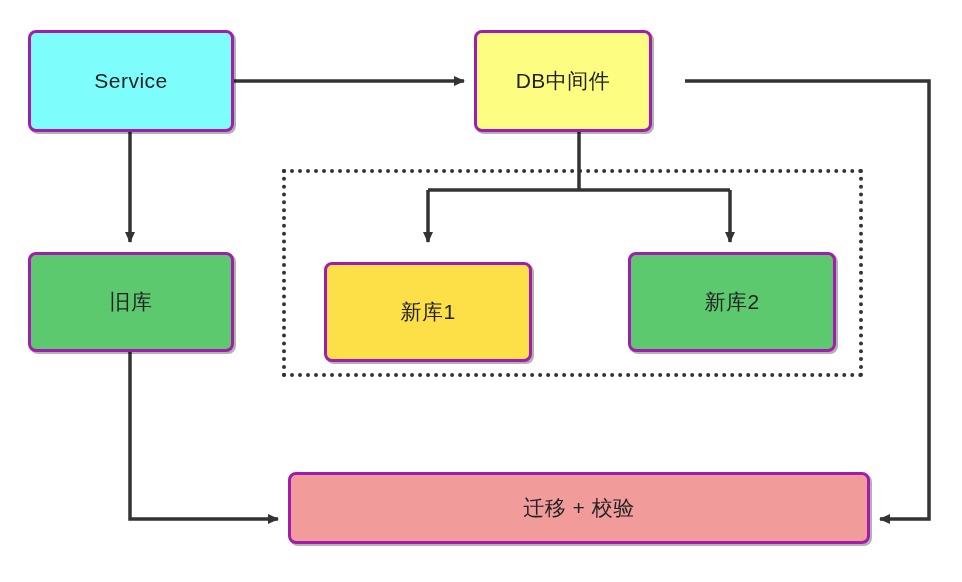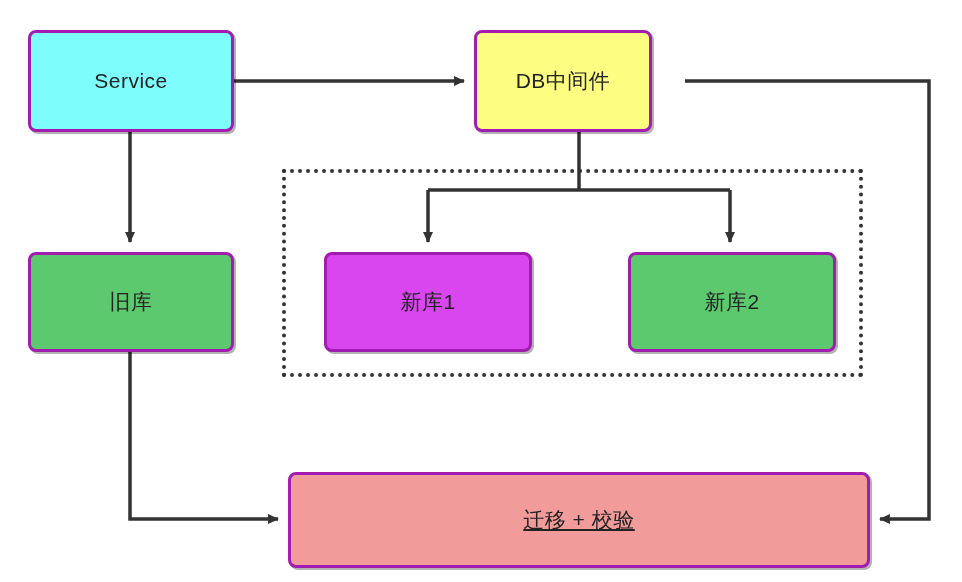--- a/index.html
+++ b/index.html
@@ -47,34 +47,33 @@
     left: 474px; top: 30px;
     width: 178px; height: 102px;
     background: #fdfd82;
   }
   .node-olddb {
     left: 28px;  top: 252px;
     width: 206px; height: 100px;
     background: #5cc96e;
   }
   .node-newdb1 {
-    left: 324px; top: 252px;
+    left: 324px; top: 262px;
     width: 208px; height: 100px;
-    background: #d946ef;
+    background: #fde047;
   }
   .node-newdb2 {
     left: 628px; top: 252px;
     width: 208px; height: 100px;
     background: #5cc96e;
   }
   .node-migrate {
     left: 288px; top: 472px;
-    width: 582px; height: 96px;
+    width: 582px; height: 72px;
     background: #f29b9b;
-    text-decoration: underline;
   }
   .group-box {
     position: absolute;
     left: 282px;  top: 169px;
     width: 581px; height: 208px;
     box-sizing: border-box;
     border: 4px dotted #333333;
     background: transparent;
     z-index: 1;
   }

